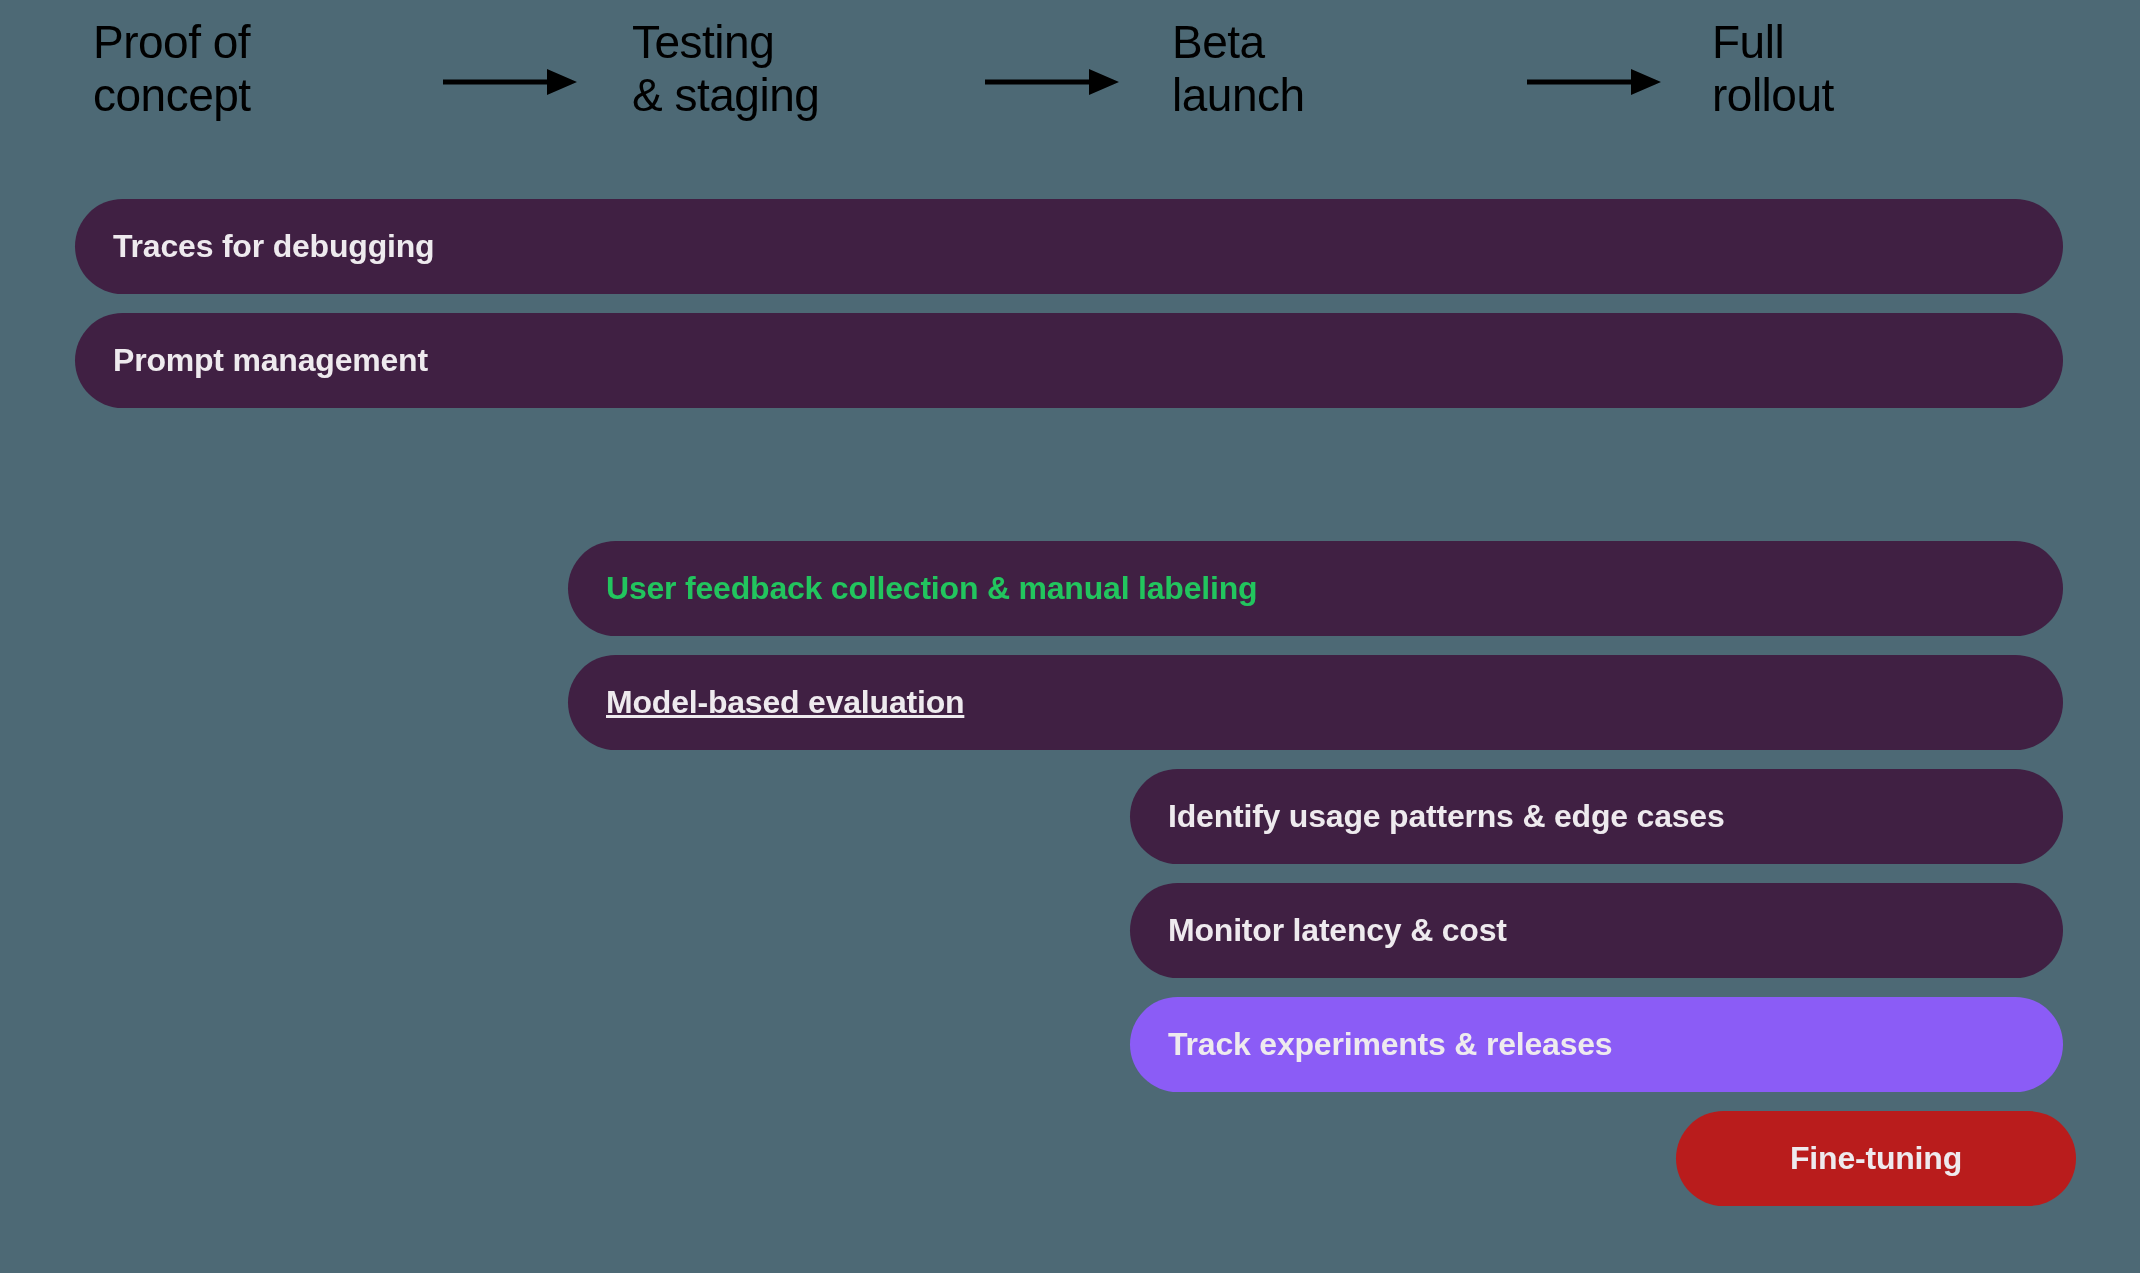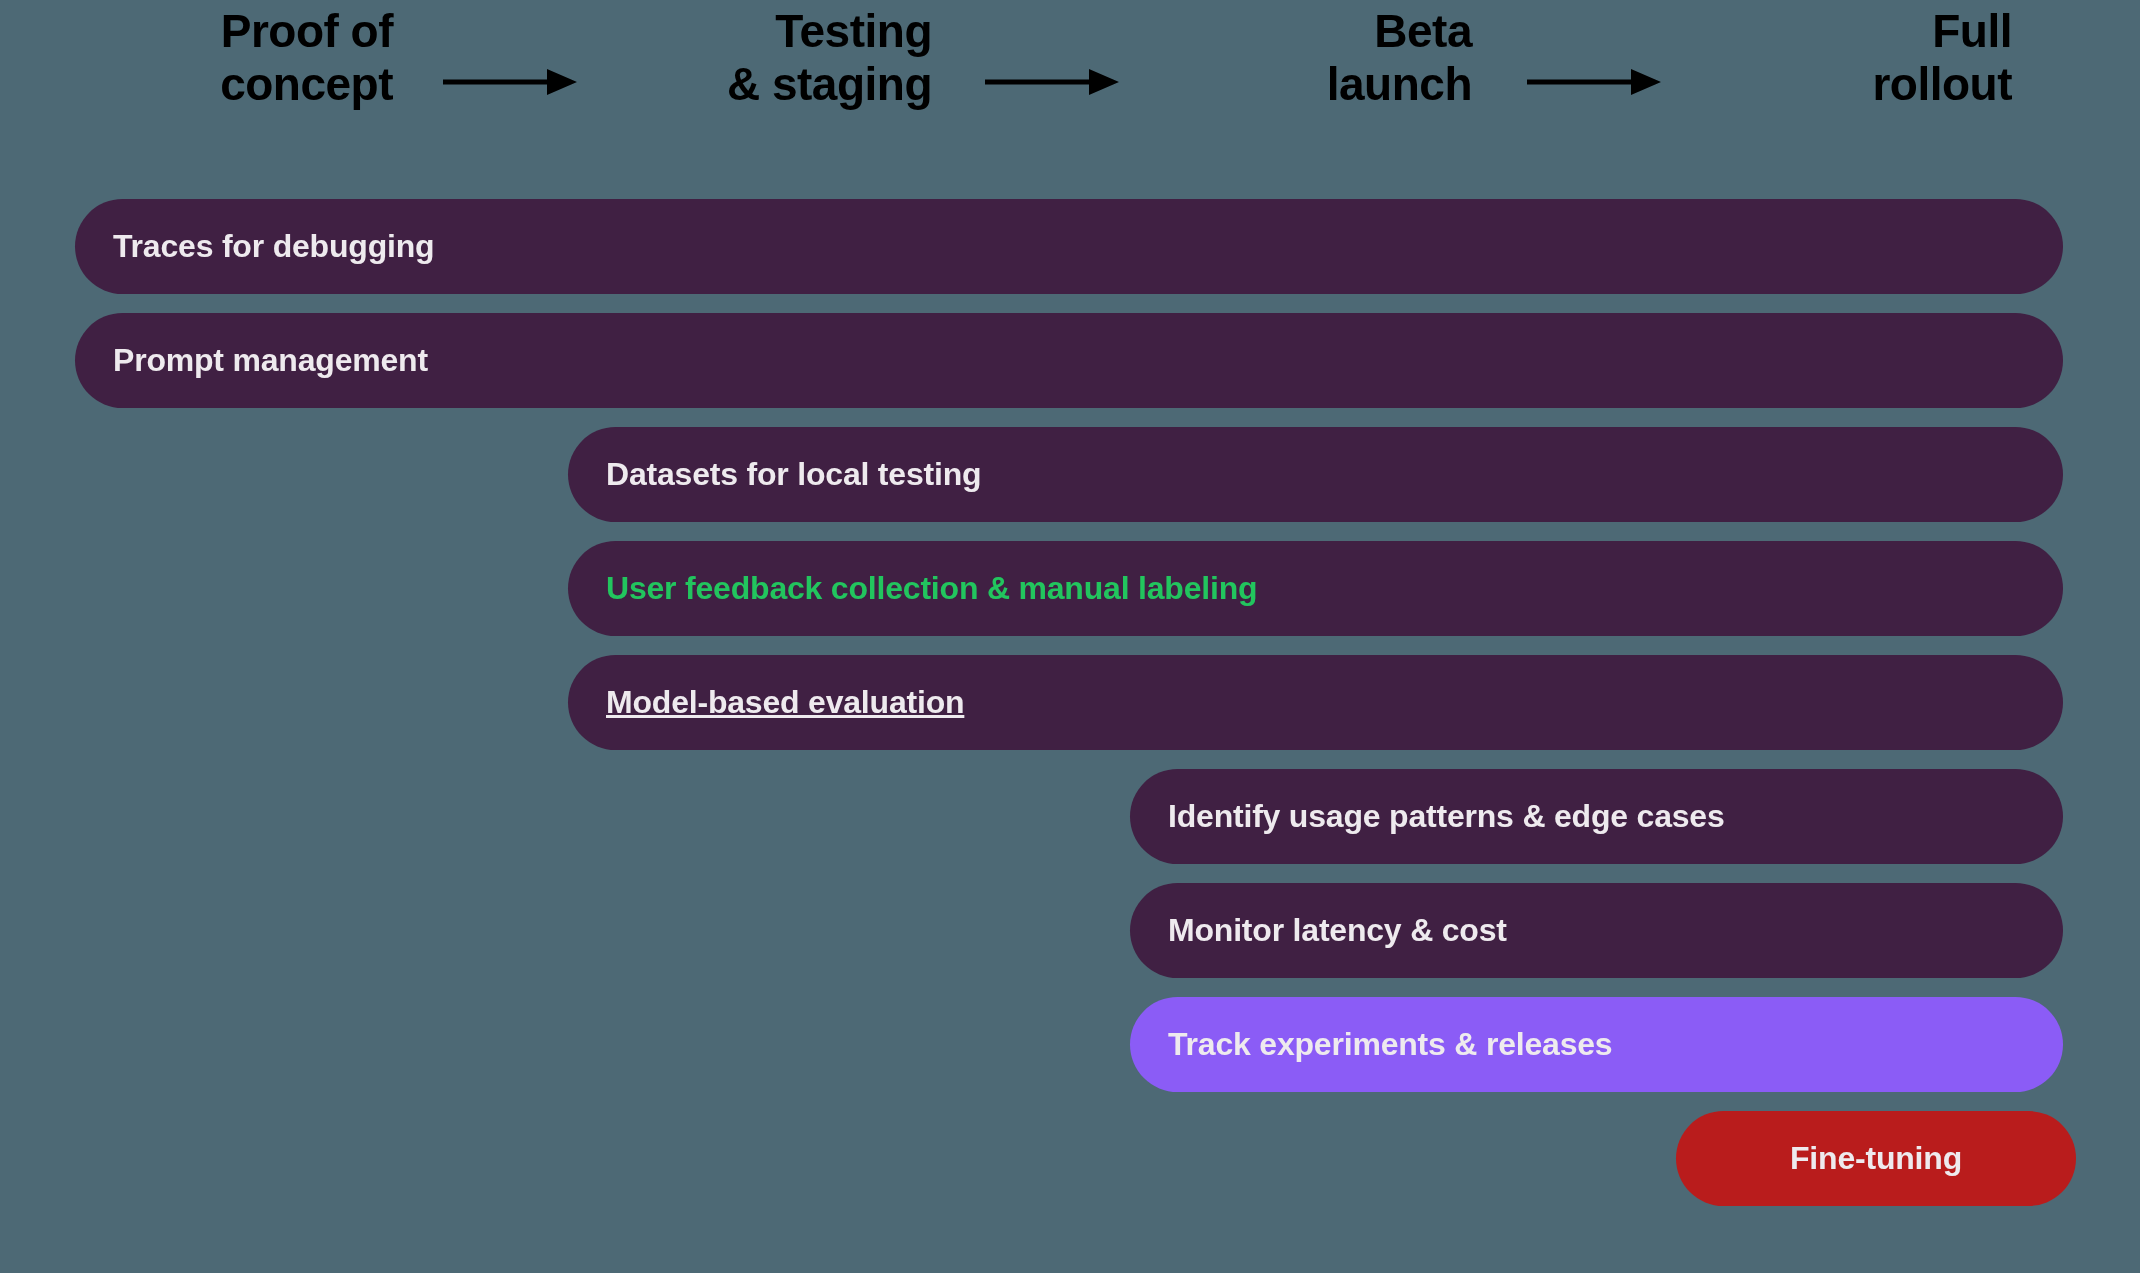--- a/index.html
+++ b/index.html
@@ -22,26 +22,26 @@
   
   .phase-row {
     position: absolute;
     left: 0;
     top: 0;
     width: 2140px;
     height: 165px;
   }
   .phase-label {
     position: absolute;
-    top: 5px;
+    top: 16px;
     width: 300px;
-    text-align: right;
+    text-align: left;
     color: #000000;
     font-size: 46px;
-    font-weight: bold;
+    font-weight: normal;
     line-height: 1.15;
     letter-spacing: -0.5px;
     white-space: pre-line;
   }
   .phase-label.p0 { left: 93px; }
   .phase-label.p1 { left: 632px; }
   .phase-label.p2 { left: 1172px; }
   .phase-label.p3 { left: 1712px; }
 
   .phase-arrow {
@@ -117,23 +117,20 @@
     </div>
   </div>
 
   <div class="bars">
     <div class="bar align-left" style="left: 75px; width: 1988px; top: 199px; background-color: rgb(64, 32, 67);">
       <span class="bar-label" style="color: rgb(238, 234, 238);">Traces for debugging</span>
     </div>
     <div class="bar align-left" style="left: 75px; width: 1988px; top: 313px; background-color: rgb(64, 32, 67);">
       <span class="bar-label" style="color: rgb(238, 234, 238);">Prompt management</span>
     </div>
-    <div class="bar align-left" style="left: 568px; width: 1495px; top: 427px; background-color: rgb(64, 32, 67);">
-      <span class="bar-label" style="color: rgb(238, 234, 238);">Datasets for local testing</span>
-    </div>
     <div class="bar align-left" style="left: 568px; width: 1495px; top: 541px; background-color: rgb(64, 32, 67);">
       <span class="bar-label" style="color: #22c55e;">User feedback collection &amp; manual labeling</span>
     </div>
     <div class="bar align-left" style="left: 568px; width: 1495px; top: 655px; background-color: rgb(64, 32, 67);">
       <span class="bar-label" style="color: rgb(238, 234, 238); text-decoration: underline;">Model-based evaluation</span>
     </div>
     <div class="bar align-left" style="left: 1130px; width: 933px; top: 769px; background-color: rgb(64, 32, 67); text-align: center;">
       <span class="bar-label" style="color: rgb(238, 234, 238);">Identify usage patterns &amp; edge cases</span>
     </div>
     <div class="bar align-left" style="left: 1130px; width: 933px; top: 883px; background-color: rgb(64, 32, 67);">

